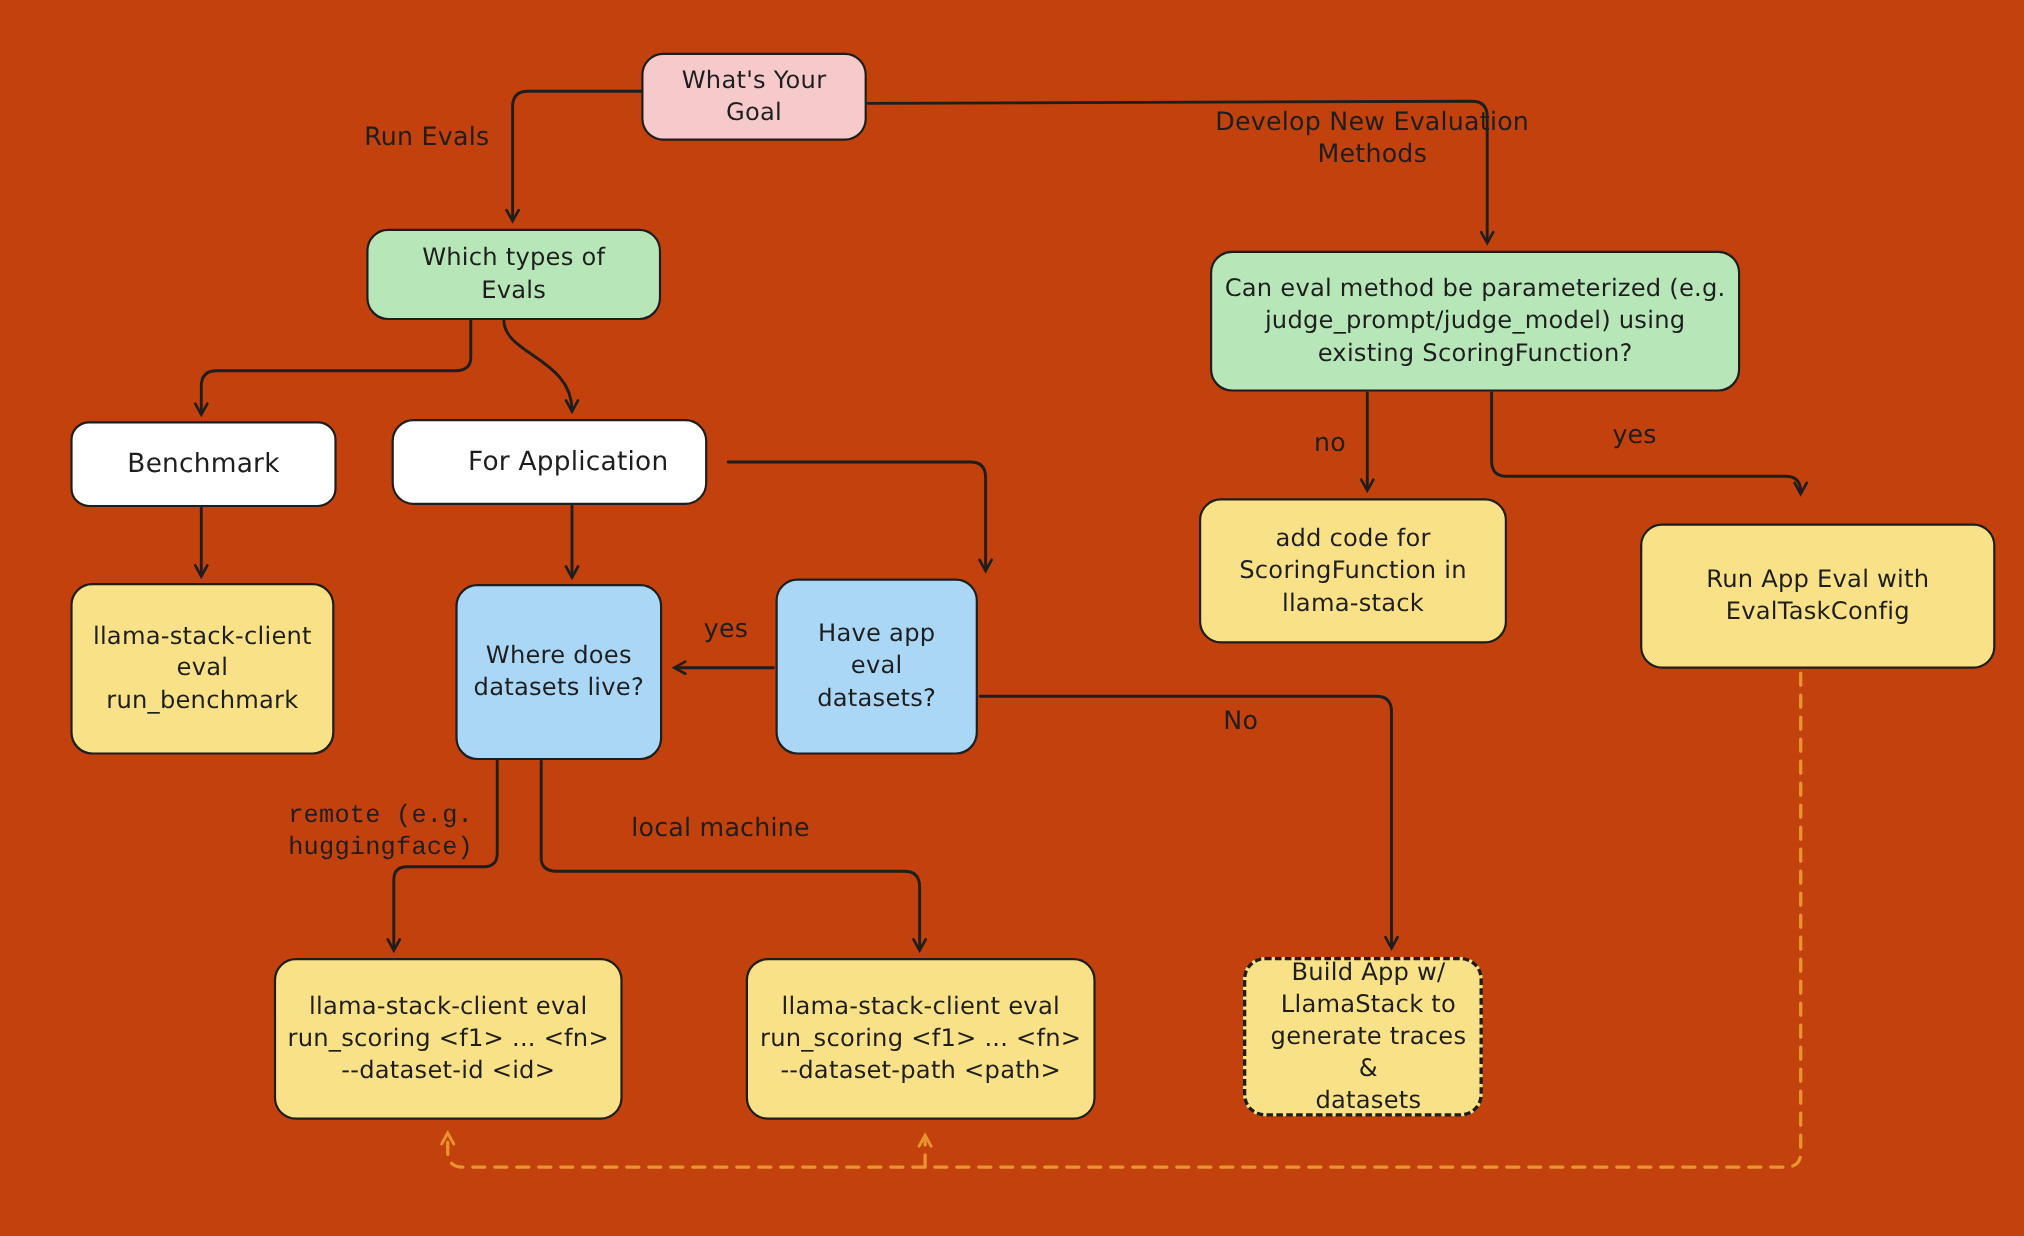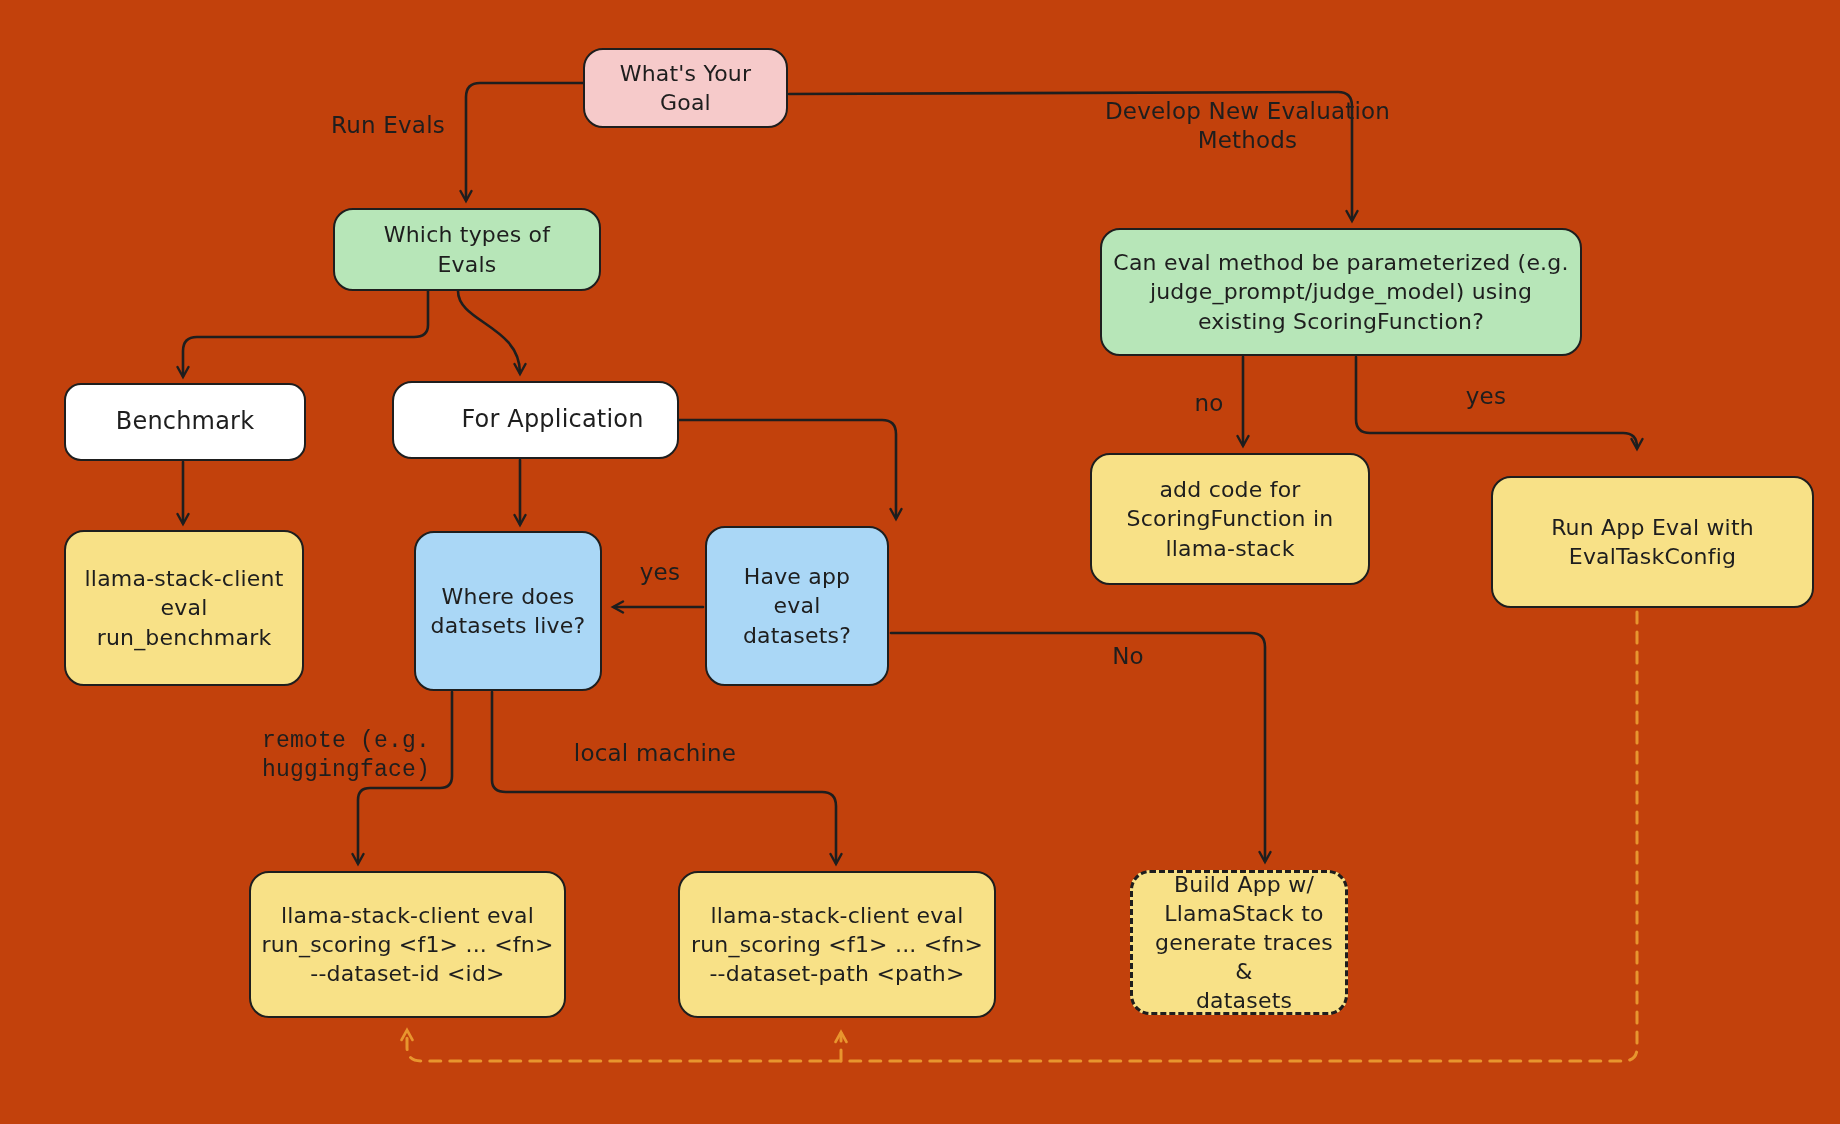--- a/index.html
+++ b/index.html
@@ -82,21 +82,21 @@
 
   <div class="node fill-green" style="left:333px;top:208px;width:268px;height:83px;">Which types of
 Evals</div>
 
   <div class="node fill-green" style="left:1100px;top:228px;width:482px;height:128px;">Can eval method be parameterized (e.g.
 judge_prompt/judge_model) using
 existing ScoringFunction?</div>
 
   <div class="node fill-white" style="left:64px;top:383px;width:242px;height:78px;font-size:24px;border-radius:17px;">Benchmark</div>
 
-  <div class="node fill-white" style="left:392px;top:381px;width:287px;height:78px;font-size:24px;padding-left:44px;">For Application</div>
+  <div class="node fill-white" style="left:356px;top:381px;width:287px;height:78px;font-size:24px;padding-left:44px;">For Application</div>
 
   <div class="node fill-yellow" style="left:64px;top:530px;width:240px;height:156px;">llama-stack-client
 eval run_benchmark</div>
 
   <div class="node fill-blue" style="left:705px;top:526px;width:184px;height:160px;">Have app eval
 datasets?</div>
 
   <div class="node fill-blue" style="left:414px;top:531px;width:188px;height:160px;">Where does
 datasets live?</div>
 

